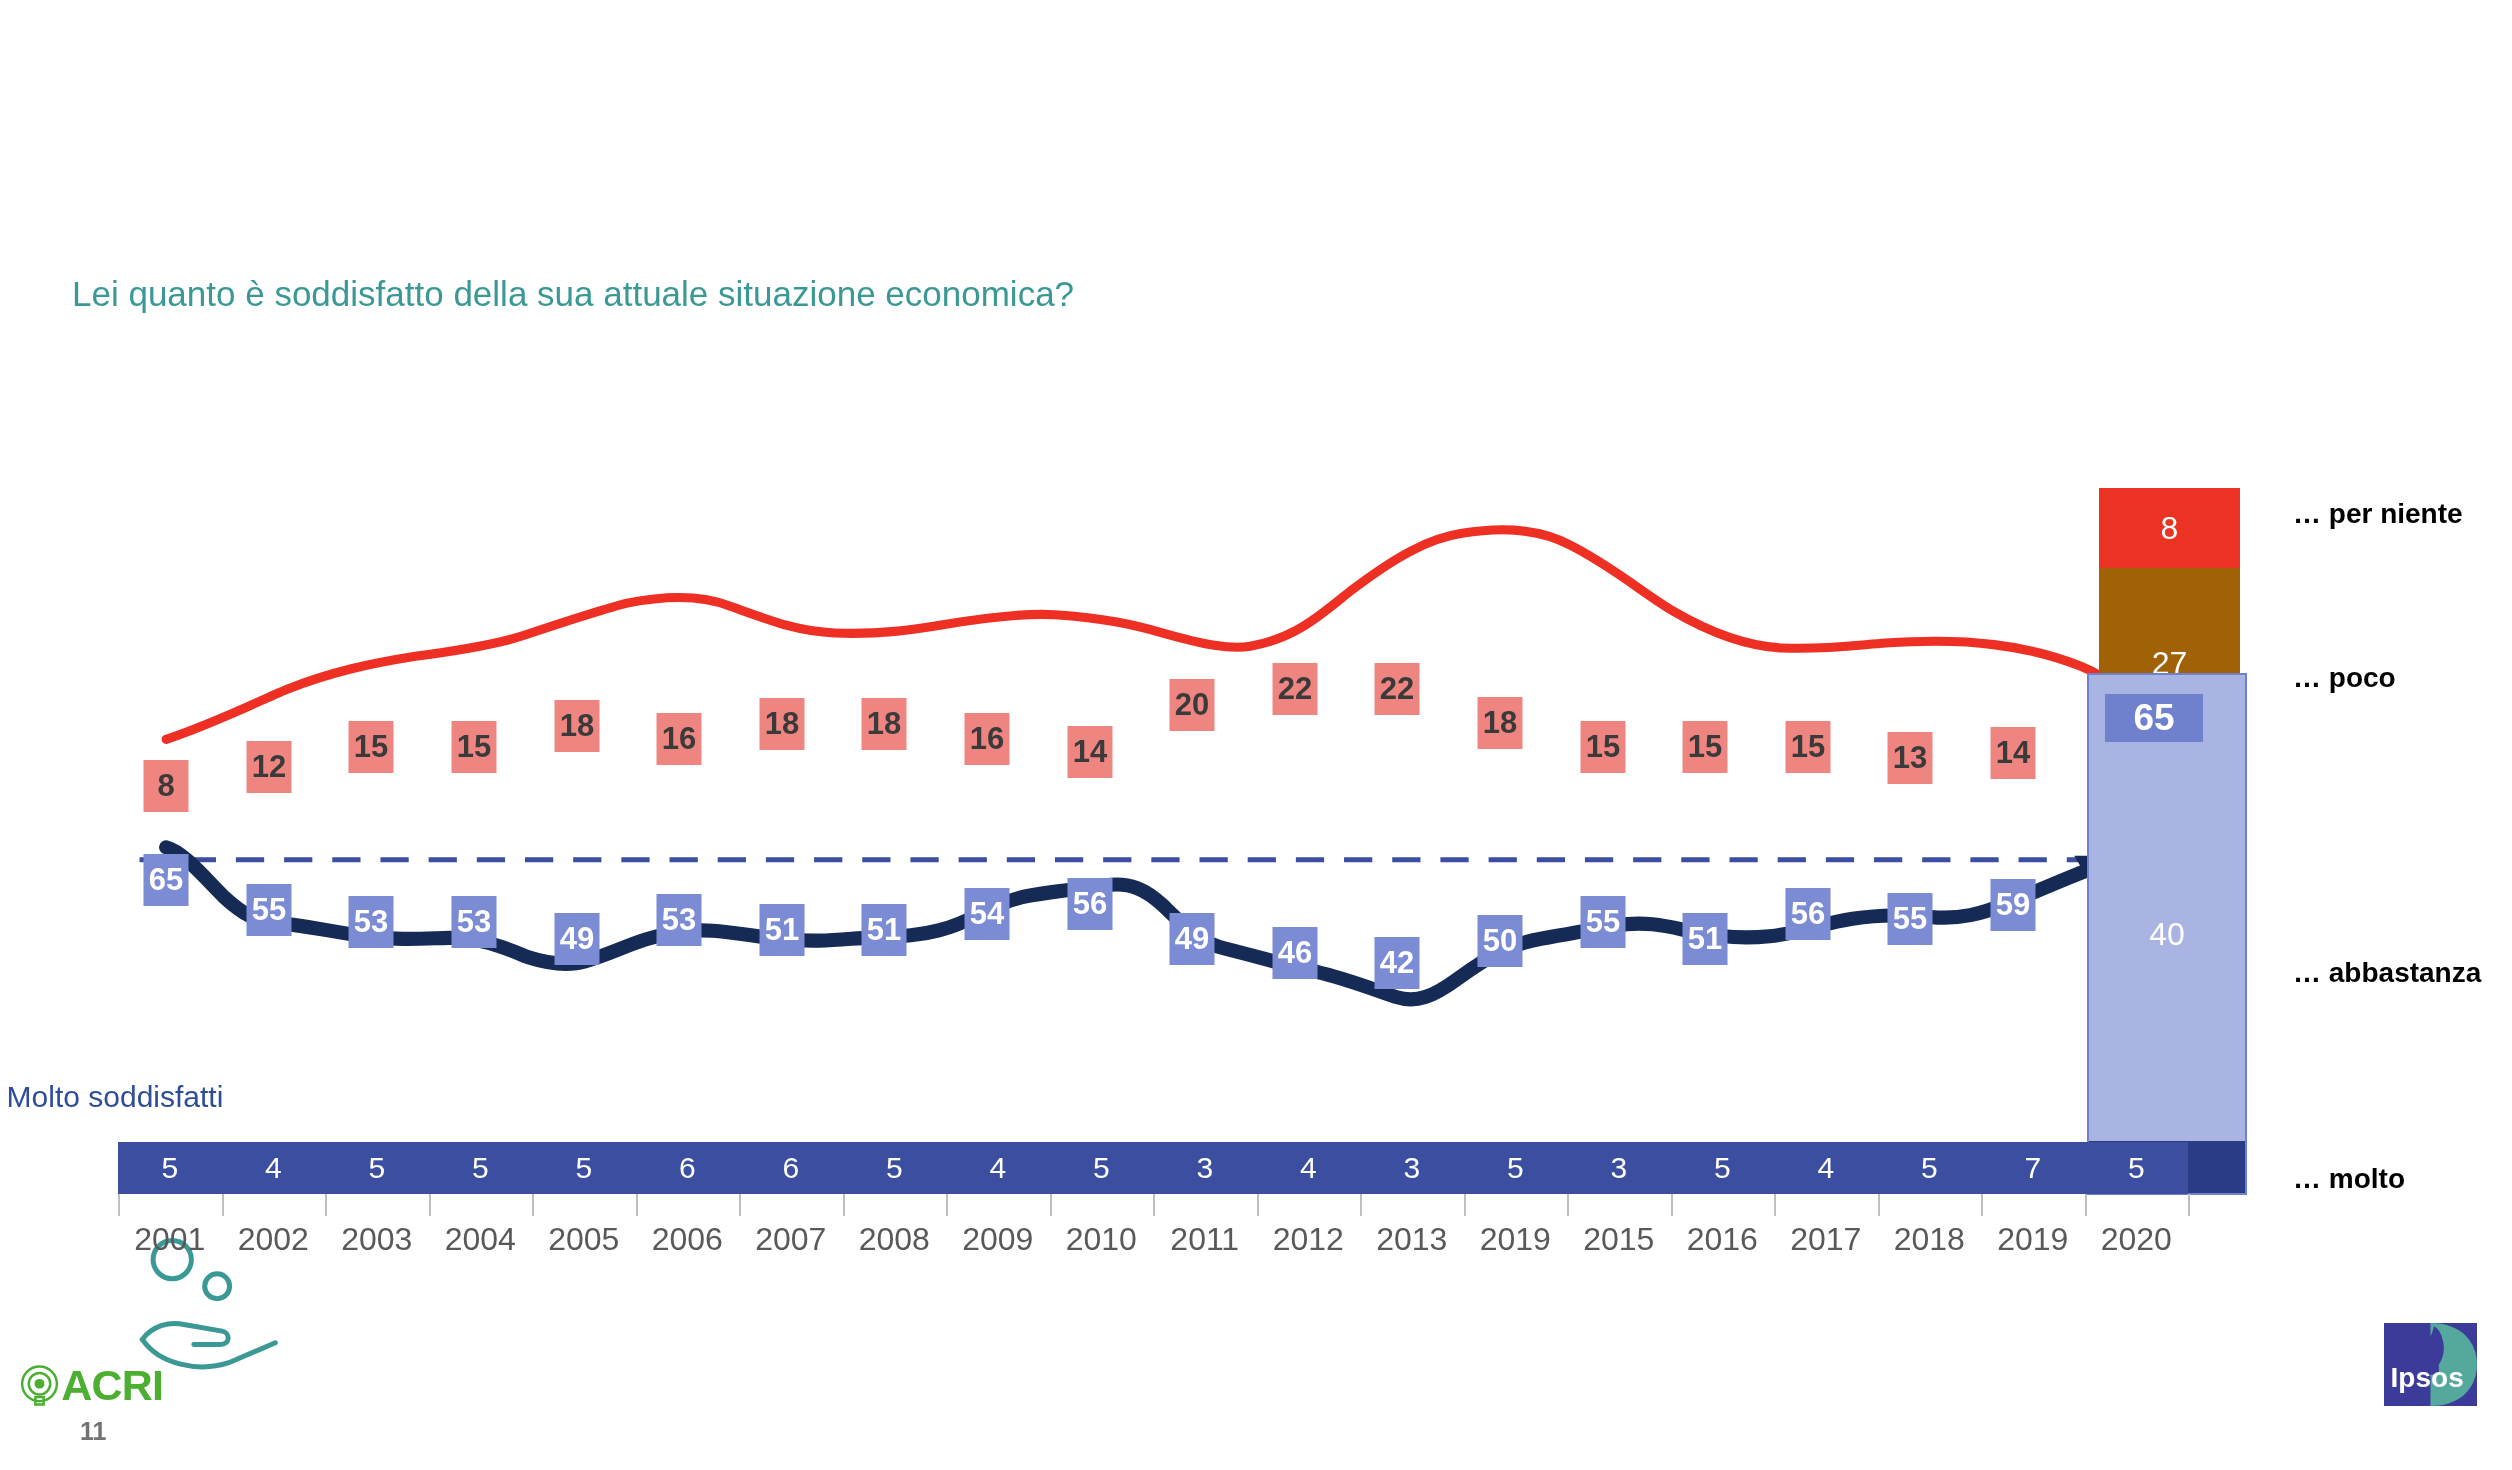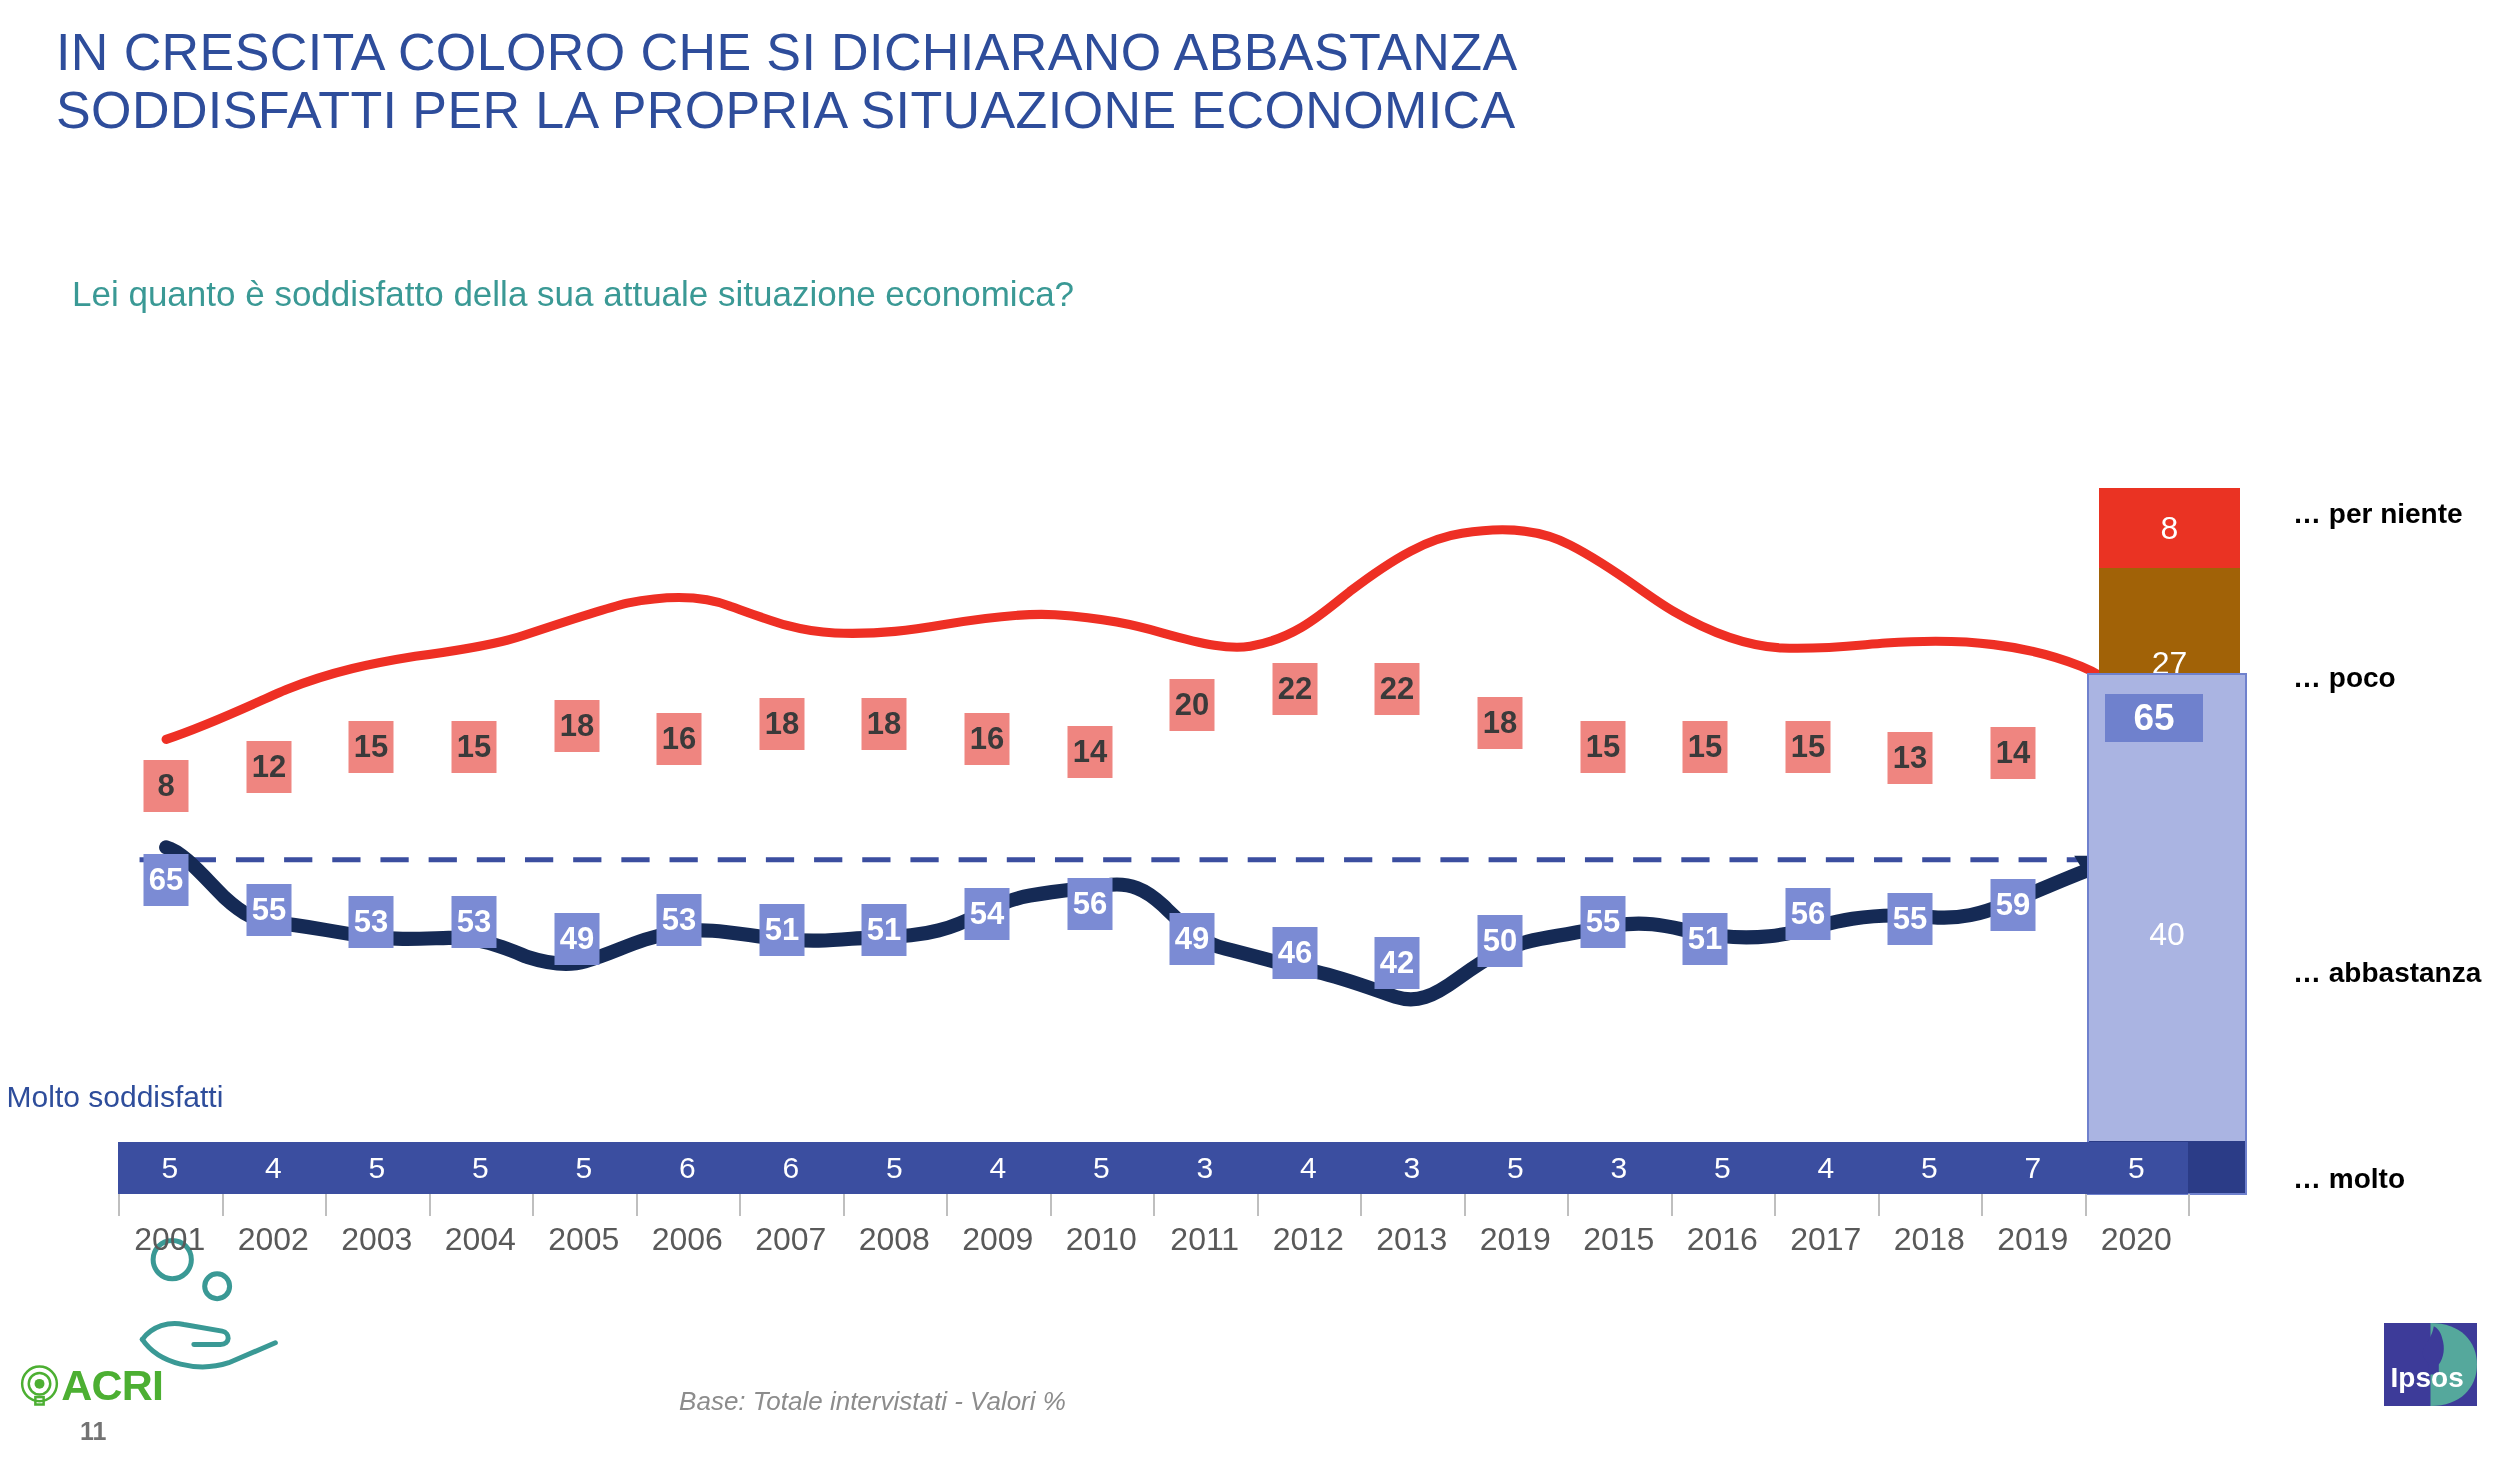--- a/index.html
+++ b/index.html
@@ -134,24 +134,20 @@
     position:absolute;left:6.6px;bottom:11.6px;color:#fff;font-size:28px;font-weight:bold;
     font-family:"Liberation Sans",sans-serif;
     margin-top:16px;
   }
 </style>
 </head>
 <body>
 
 <div class="slide">
 
-  <div id="title">
-    <span>IN CRESCITA COLORO CHE SI DICHIARANO ABBASTANZA</span>
-    <span class="l2">SODDISFATTI PER LA PROPRIA SITUAZIONE ECONOMICA</span>
-  </div>
 
   <div id="subtitle">Lei quanto è soddisfatto della sua attuale situazione economica?</div>
 
   <div id="plot">
 
     <svg class="layer" viewBox="0 0 3024 1060" width="2512" height="881">
       <line x1="168" y1="605" x2="2512" y2="605" stroke="#3b4ea0" stroke-width="6" stroke-dasharray="34 24"></line>
     </svg>
 
     <svg class="layer" viewBox="0 0 3024 1060" width="2512" height="881">
@@ -348,21 +344,20 @@
   <div id="acri">
     <svg width="43" height="43" viewBox="0 0 52 52">
       <circle cx="26" cy="24" r="21" fill="none" stroke="#4caf32" stroke-width="3"></circle>
       <circle cx="26" cy="24" r="13" fill="none" stroke="#4caf32" stroke-width="3"></circle>
       <circle cx="26" cy="24" r="6" fill="#4caf32"></circle>
       <rect x="21" y="40" width="10" height="9" fill="none" stroke="#4caf32" stroke-width="3"></rect>
     </svg>
     <span id="acriWord">ACRI</span>
   </div>
   <div id="pageNum">11</div>
-  <div id="baseNote">Base: Totale intervistati  - Valori %</div>
   <div id="ipsos">
     <svg width="93" height="83" viewBox="0 0 112 100" style="position:absolute;left:0;top:0;">
       <path d="M56,0 C92,0 112,22 112,50 C112,78 92,100 56,100 L56,0 Z" fill="#55a89c"></path>
       <path d="M60,4 C58,16 52,22 48,30 C44,40 50,44 54,50 L54,62 L66,62 L66,50 C72,42 74,30 70,18 C68,10 64,6 60,4 Z" fill="#3d3b99"></path>
     </svg>
     <span id="ipsosWord">Ipsos</span>
   </div>
 
 </div>
 

